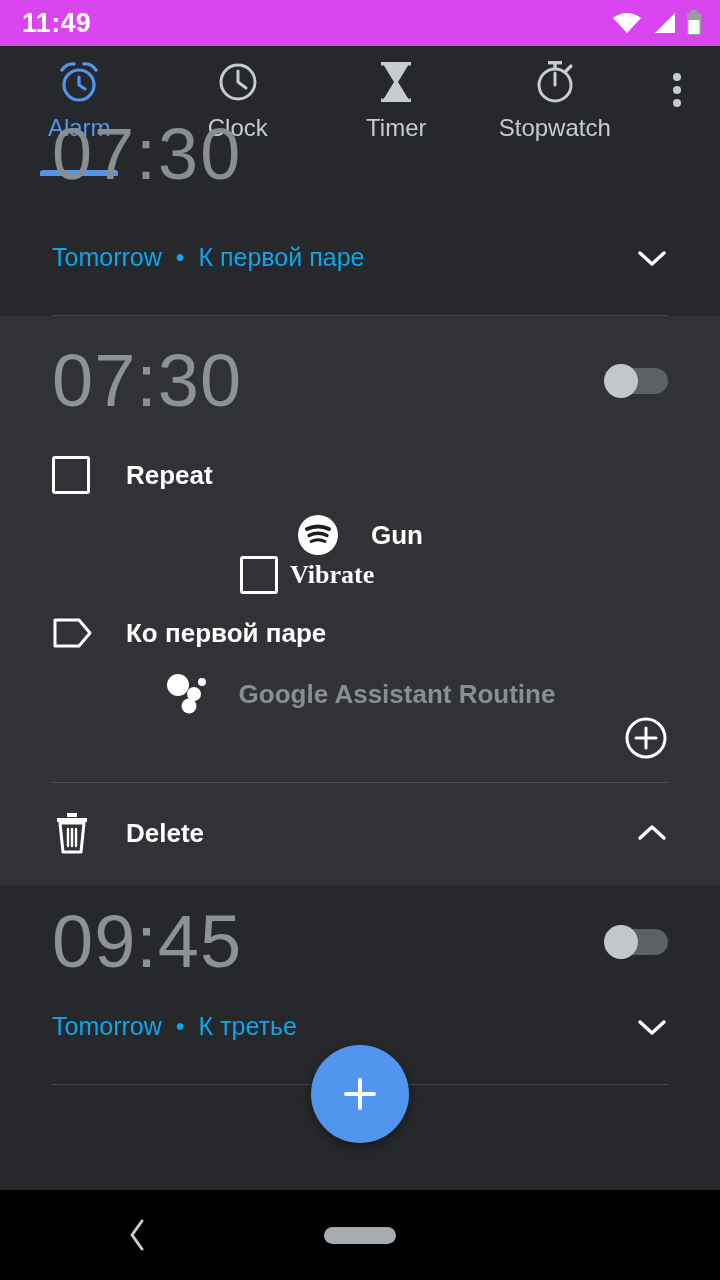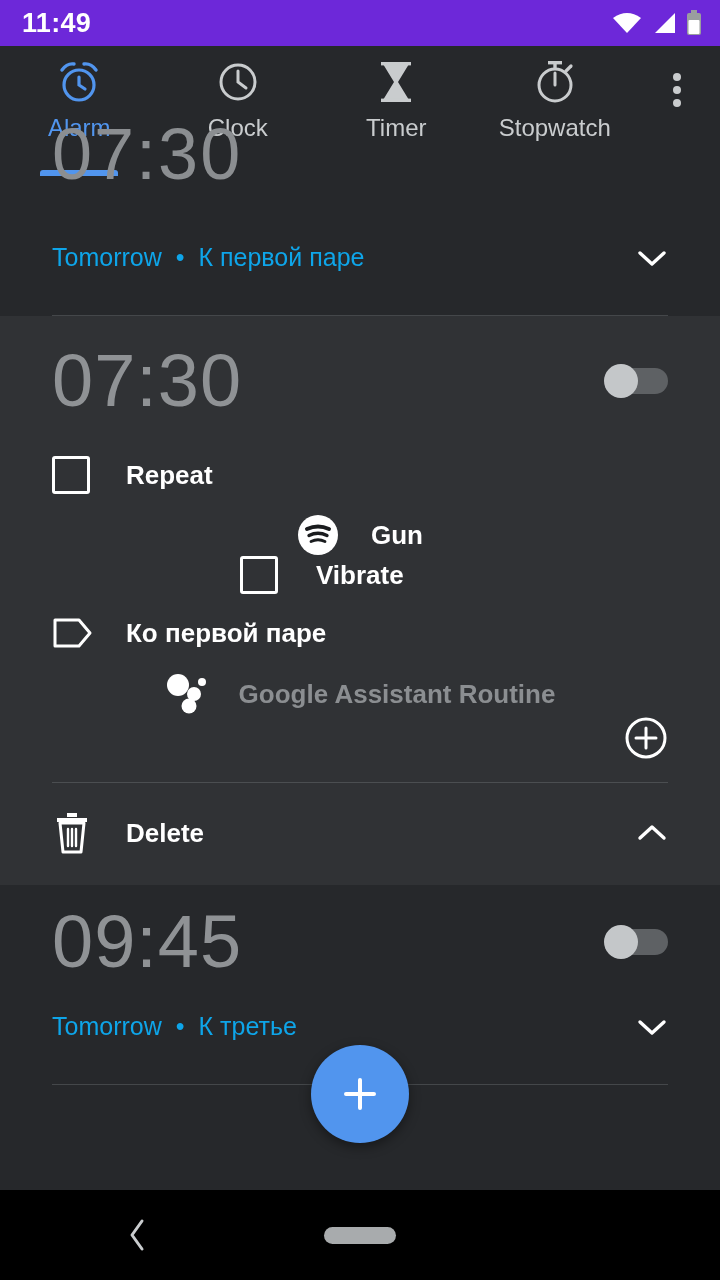--- a/index.html
+++ b/index.html
@@ -8,21 +8,21 @@
     background:#26282b;
     font-family:"Liberation Sans", sans-serif;
     overflow:hidden;
   }
   .phone { position:relative; width:720px; height:1280px; background:#26282b; }
 
   
   .statusbar {
     height:46px; display:flex; align-items:center;
     justify-content:space-between; padding:0 18px 0 22px;
-    background:#6d28d9;
+    background:#d946ef;
   }
   .status-time { color:#ffffff; font-size:27px; font-weight:bold; letter-spacing:0.3px; }
   .status-icons { display:flex; align-items:center; gap:9px; }
 
   
   .tabbar { height:130px; display:flex; align-items:flex-start;
             background:#26282b; position:relative; padding-top:8px; }
   .tab { flex:1; display:flex; flex-direction:column; align-items:center;
          position:relative; height:122px; }
   .tab-icon { height:56px; display:flex; align-items:center; justify-content:center; }
@@ -69,21 +69,21 @@
 
   .opt-row { display:flex; align-items:center; min-height:78px; }
   .opt-icon { width:74px; display:flex; align-items:center; flex-shrink:0; }
   .opt-label { font-size:26px; color:#ffffff; font-weight:bold; }
   .opt-label.dim { color:#8b8e91; font-weight:bold; }
 
   .checkbox { width:38px; height:38px; border:3px solid #ffffff; border-radius:3px; }
 
   .row-split { display:flex; align-items:center; min-height:78px;flex-direction:column; }
   .row-split .left { display:flex; align-items:center; flex:1; }
-  .row-split .right { display:flex; align-items:center; gap:38px; width:240px; }
+  .row-split .right { display:flex; align-items:center; gap:12px; width:240px;font-family:Liberation Serif, serif; }
 
   .divider { height:1px; background:#4b4e51; margin:22px 0 10px 0; }
 
   .delete-row { display:flex; align-items:center; min-height:92px;
                 justify-content:space-between; padding-bottom:12px; }
   .delete-left { display:flex; align-items:center; }
 
   .alarm-collapsed.bottom { height:200px; background:#26282b; padding-top:20px; }
   .bot-time-row { display:flex; align-items:center; justify-content:space-between; }
 

